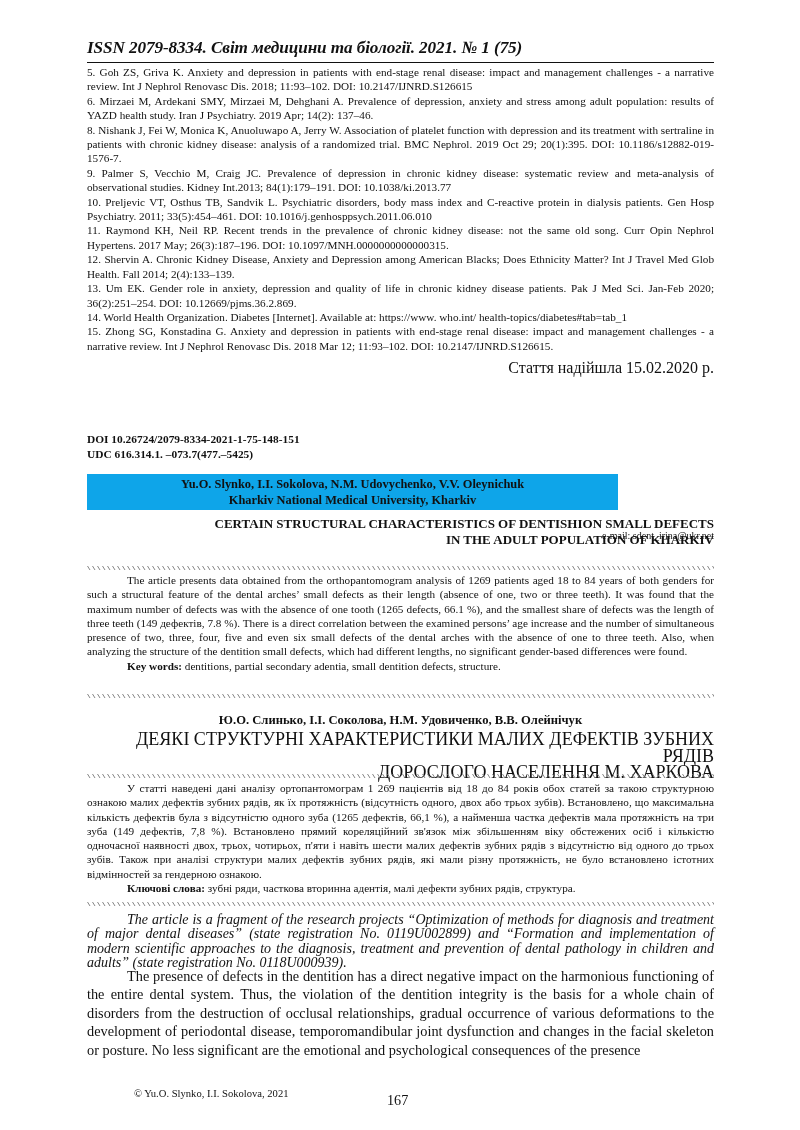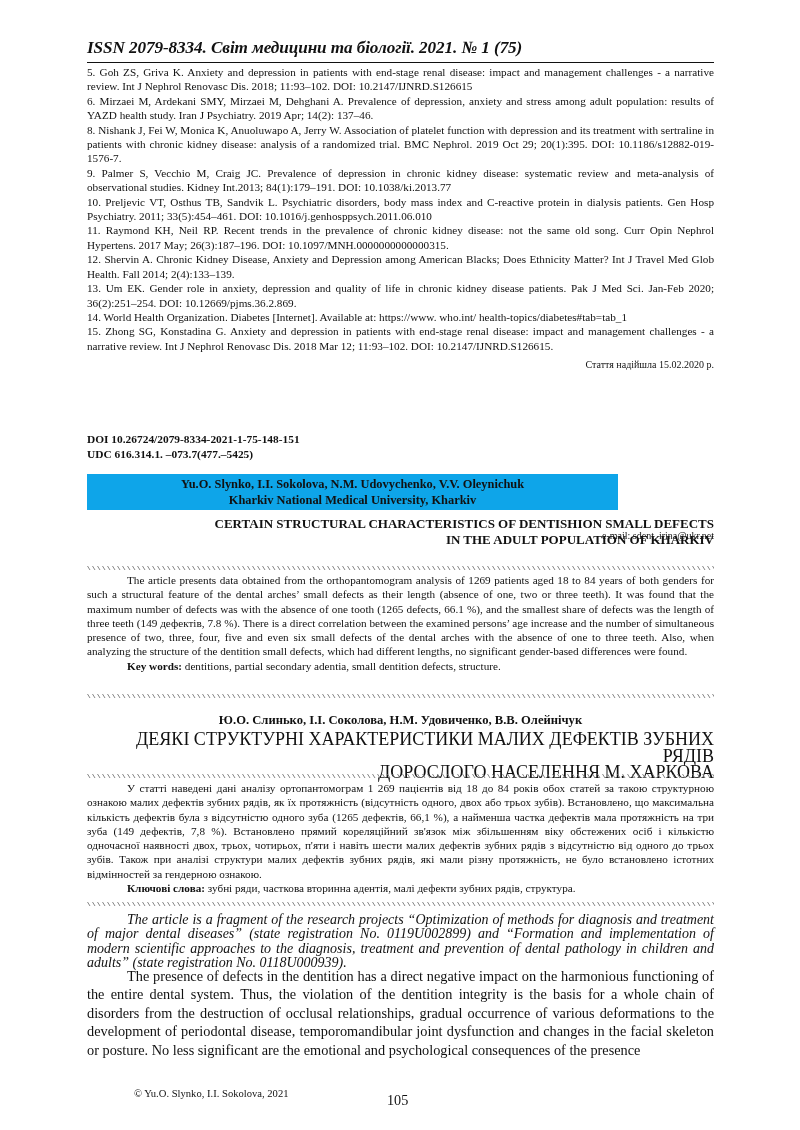--- a/index.html
+++ b/index.html
@@ -1,21 +1,21 @@
 <!DOCTYPE html>
 <html><head>
 <meta charset="utf-8">
 <style>
   html, body { margin: 0; padding: 0; background: #ffffff; }
   body { width: 800px; height: 1130px; position: relative; overflow: hidden; color: #111; font-family: "Liberation Serif", serif; }
   .page { position: absolute; left: 87px; top: 0; width: 627px; }
   .running-head { position: absolute; top: 38px; left: 0; width: 627px; font-style: italic; font-weight: bold; font-size: 17.2px; letter-spacing: -0.1px; padding-bottom: 4px; border-bottom: 1.3px solid #111; }
   .refs { position: absolute; top: 65px; left: 0; width: 627px; font-size: 11.2px; line-height: 14.4px; text-align: justify; }
   .refs p { margin: 0; }
-  .received { position: absolute; top: 359px; right: 0; font-size: 10px; }
+  .received { position: absolute; top: 359px; right: 0; font-size: 16px; }
   .doi { position: absolute; top: 432px; left: 0; font-size: 11.4px; font-weight: bold; line-height: 14.5px; }
   .doi div { margin: 0; }
   .author-band { position: absolute; top: 474px; left: 0; width: 531px; height: 34px; background: #0ea5e9; text-align: center; font-weight: bold; font-size: 12.4px; line-height: 16px; padding-top: 2px; }
   .title-en { position: absolute; top: 516px; left: 0; width: 627px; text-align: right; font-weight: bold; font-size: 13px; line-height: 16px; }
   .email { position: absolute; top: 530px; right: 0; font-size: 10px; }
   .wave { position: absolute; left: 0; width: 627px; height: 6px; overflow: hidden; }
   .wave svg { display: block; }
   .abstract { position: absolute; left: 0; width: 627px; font-size: 11.2px; line-height: 14.3px; text-align: justify; }
   .abstract p { margin: 0; text-indent: 40px; }
   .abstract .kw { text-indent: 40px; }
@@ -116,15 +116,15 @@
 
   <div class="funding">
     <p>The article is a fragment of the research projects “Optimization of methods for diagnosis and treatment of major dental diseases” (state registration No. 0119U002899) and “Formation and implementation of modern scientific approaches to the diagnosis, treatment and prevention of dental pathology in children and adults” (state registration No. 0118U000939).</p>
   </div>
 
   <div class="body-text">
     <p>The presence of defects in the dentition has a direct negative impact on the harmonious functioning of the entire dental system. Thus, the violation of the dentition integrity is the basis for a whole chain of disorders from the destruction of occlusal relationships, gradual occurrence of various deformations to the development of periodontal disease, temporomandibular joint dysfunction and changes in the facial skeleton or posture. No less significant are the emotional and psychological consequences of the presence</p>
   </div>
 
   <div class="copyright">©  Yu.O. Slynko, I.I. Sokolova, 2021</div>
-  <div class="page-num">105</div>
+  <div class="page-num">167</div>
 
 </div>
 
 </body></html>

